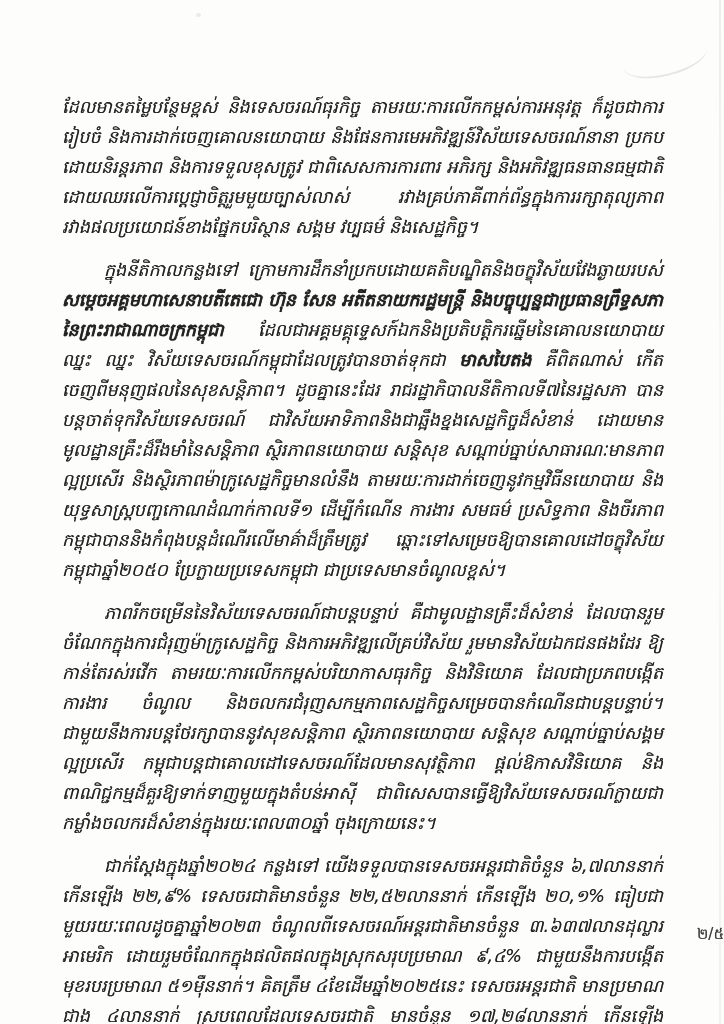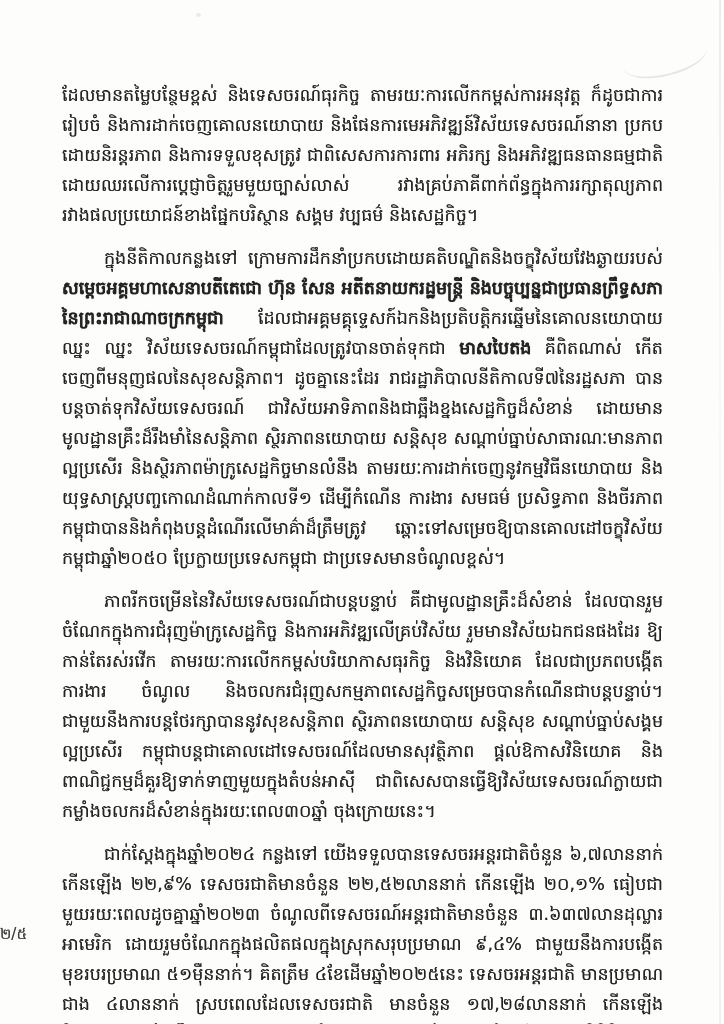--- a/index.html
+++ b/index.html
@@ -45,35 +45,36 @@
     top: 80px;
     width: 601px;
     text-align: justify;
     font-size: 17.5px;
     line-height: 30px;
     color: #222221;
     text-shadow: 0 0 0.5px rgba(20,20,20,0.55);
     word-break: break-word;
   }
   .text-block p {
-    margin: 0 0 13px 0;
+    margin: 12px 0 13px 0;
+    font-style: italic;
   }
   .text-block p.indent {
     text-indent: 42px;
   }
   .seg-bold {
     font-weight: bold;
     text-shadow: 0 0 0.7px rgba(10,10,10,0.7);
   }
   .footer {
     position: absolute;
     top: 922px;
     left: 0;
     width: 100%;
-    text-align: left;
+    text-align: right;
     font-size: 15px;
     line-height: 24px;
     color: #3c3c3c;
     text-shadow: 0 0 0.5px rgba(30,30,30,0.5);
   }
 </style>
 </head>
 <body>
 
 <div class="page">

